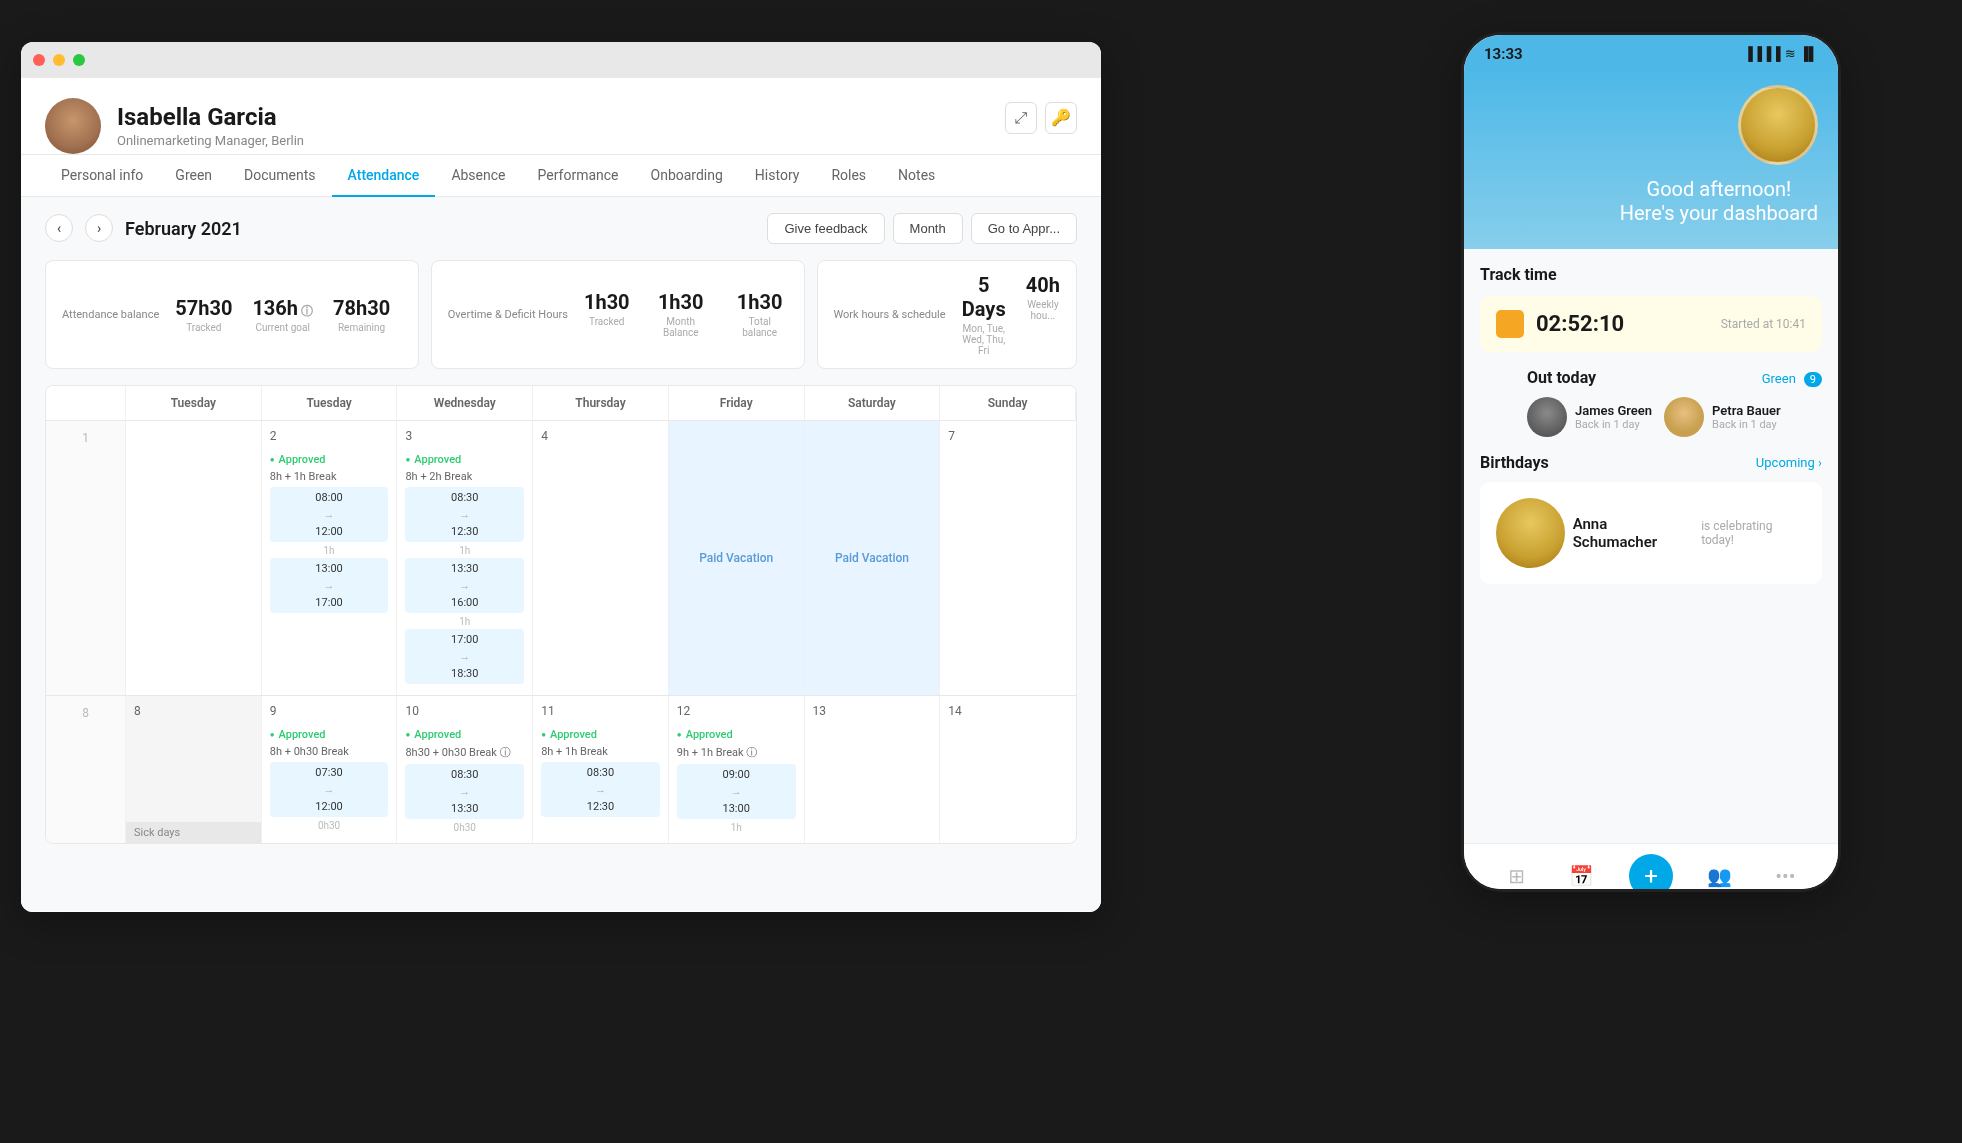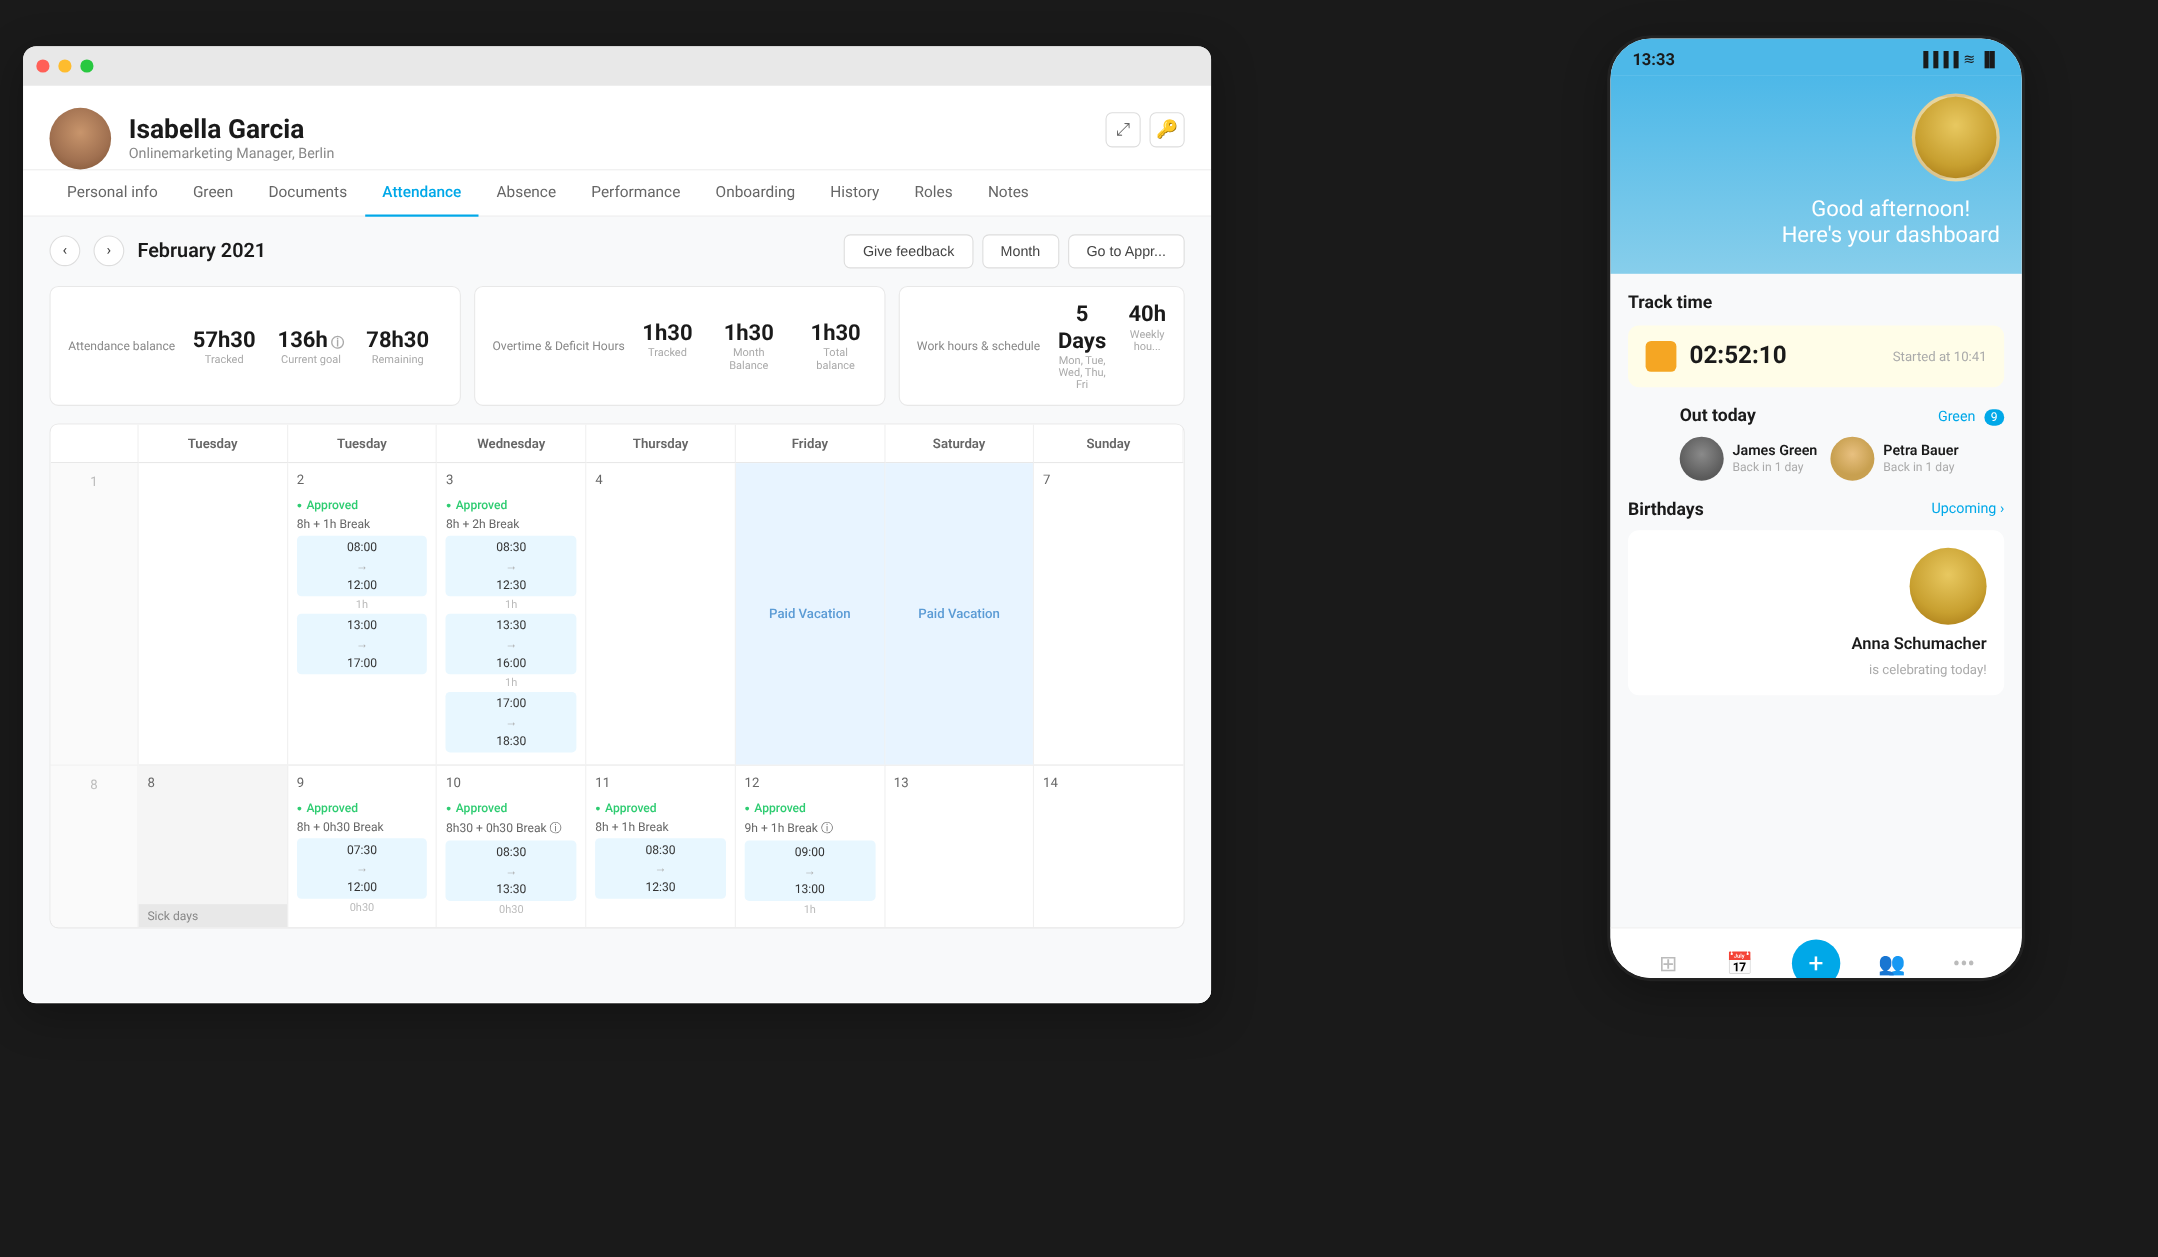--- a/index.html
+++ b/index.html
@@ -531,22 +531,22 @@
       font-size: 13px;
       color: #00a8e8;
       cursor: pointer;
     }
 
     .birthday-card {
       background: #fff;
       border-radius: 10px;
       padding: 16px;
       display: flex;
-      flex-direction: column;
-      align-items: flex-end;
+      flex-direction: row;
+      align-items: center;
       gap: 8px;
     }
 
     .birthday-avatar {
       width: 70px;
       height: 70px;
       border-radius: 50%;
       background: linear-gradient(135deg, #e8c07a, #c89040);
     }
 

